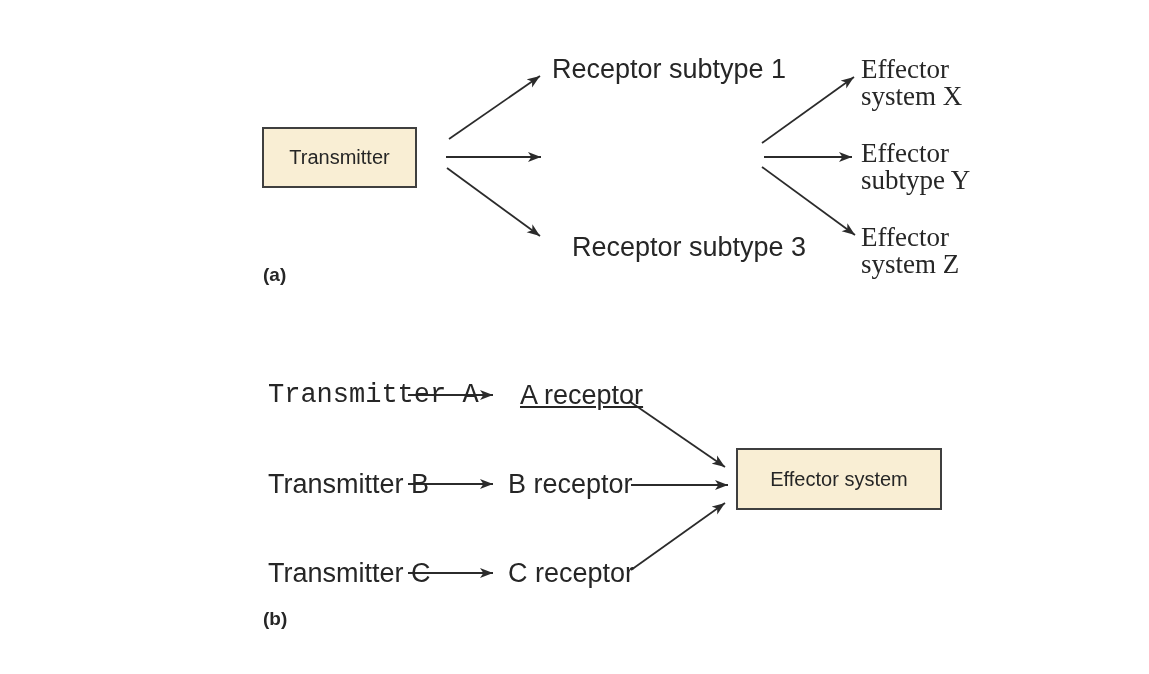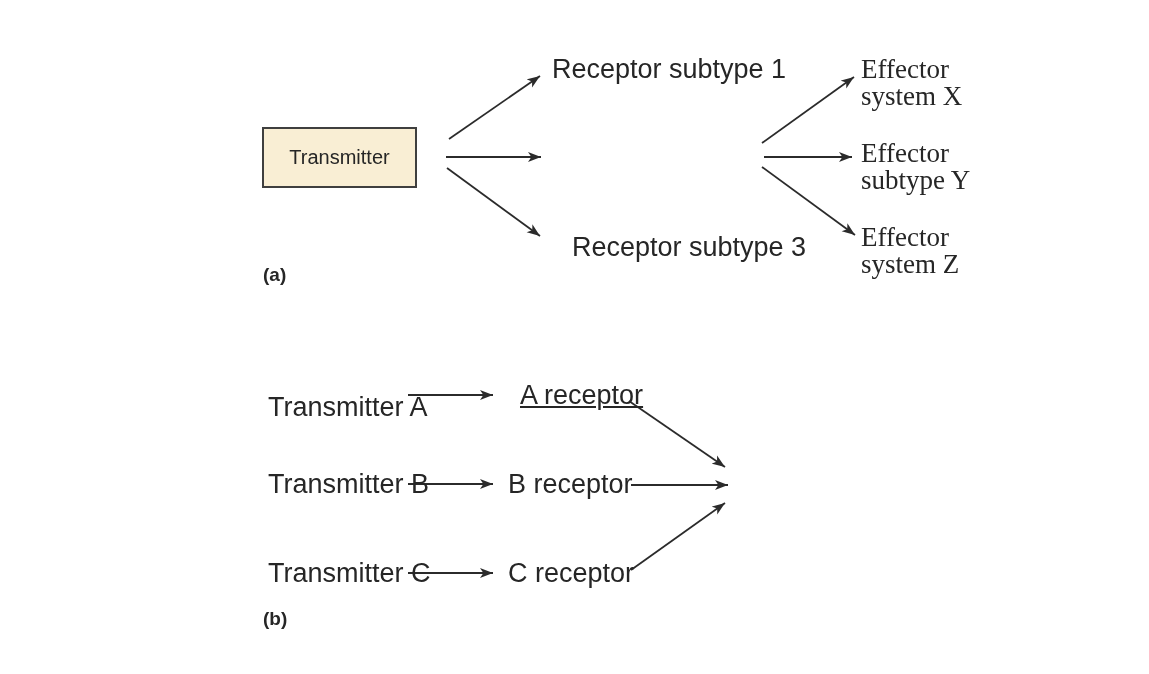--- a/index.html
+++ b/index.html
@@ -43,21 +43,21 @@
   
   .transmitter-box{left:262px;top:127px;width:155px;height:61px;}
   .receptor-1{left:552px;top:58px;}
   .receptor-2{left:552px;top:147px;}
   .receptor-3{left:552px;top:236px;margin-left:20px;}
   .effector-x{left:861px;top:56px;}
   .effector-y{left:861px;top:140px;}
   .effector-z{left:861px;top:224px;}
   .label-a{left:263px;top:264px;}
   
-  .transmitter-a{left:268px;top:396px;}
+  .transmitter-a{left:268px;top:384px;font-family:Liberation Mono, monospace;}
   .transmitter-b{left:268px;top:473px;}
   .transmitter-c{left:268px;top:562px;}
   .receptor-a{left:520px;top:384px;text-decoration:underline;}
   .receptor-b{left:508px;top:473px;text-align:right;}
   .receptor-c{left:508px;top:562px;}
   .effector-box{left:736px;top:448px;width:206px;height:62px;}
   .label-b{left:263px;top:608px;}
 </style>
 </head>
 <body>
@@ -111,16 +111,19 @@
   <div class="part-label label-a">(a)</div>
 
   <div class="lbl transmitter-a">Transmitter A</div>
   <div class="lbl transmitter-b">Transmitter B</div>
   <div class="lbl transmitter-c">Transmitter C</div>
 
   <div class="lbl receptor-a">A receptor</div>
   <div class="lbl receptor-b">B receptor</div>
   <div class="lbl receptor-c">C receptor</div>
 
+  <div class="node-box effector-box">
+    <span>Effector system</span>
+  </div>
 
   <div class="part-label label-b">(b)</div>
 
 </div>
 
 </body></html>

